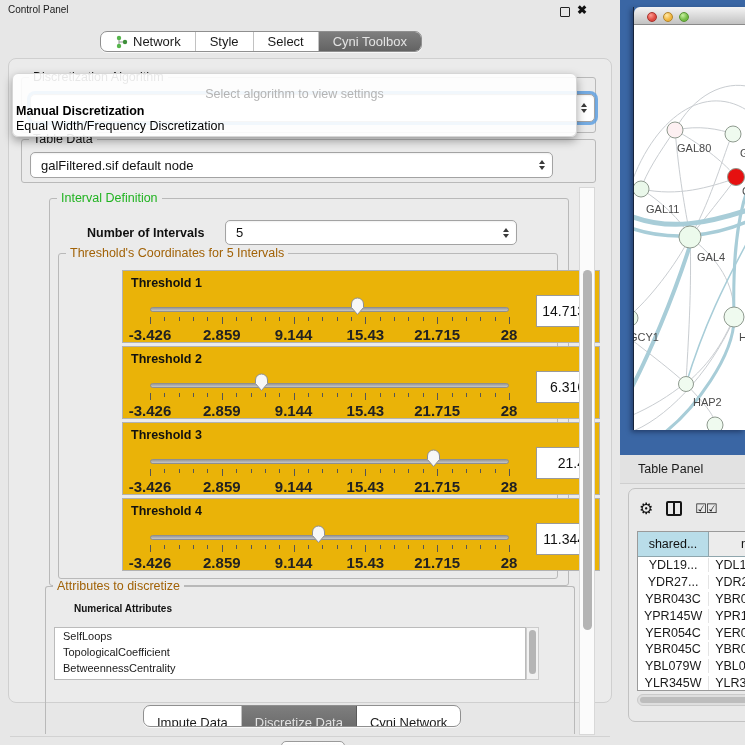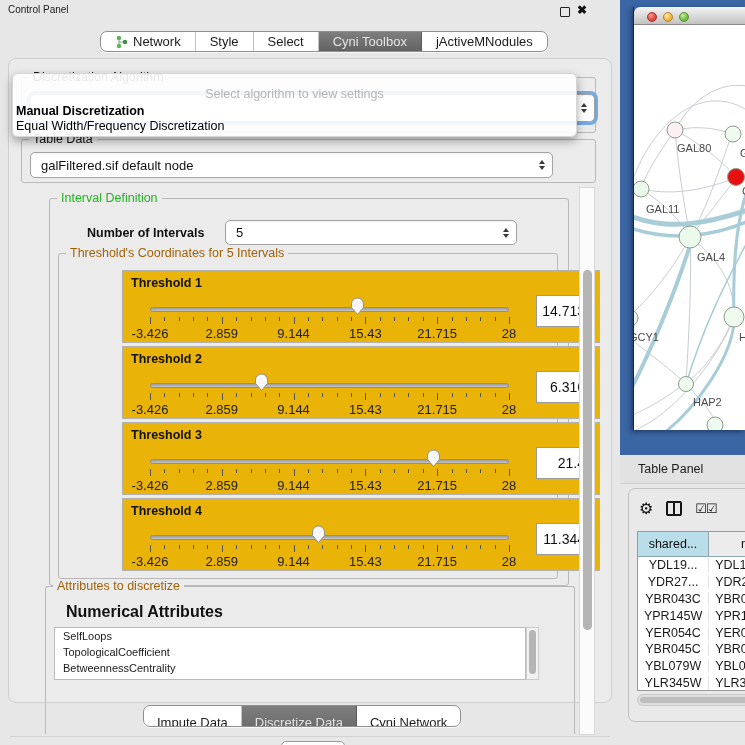--- a/index.html
+++ b/index.html
@@ -54,21 +54,21 @@
 
   
   .thr-panel { position:absolute; left:63px; width:478px; height:73px;
     background:#eab308; border:1px solid #b2b2b2; }
   .thr-title { position:absolute; left:8px; top:5px; font-weight:bold; font-size:12.5px; }
   .thr-track { position:absolute; left:27px; top:36px; width:359px; height:5px;
     background:linear-gradient(#9a9a9a,#c6c6c6); border-radius:3px; border:1px solid #8f8f8f; }
   .thr-thumb { position:absolute; top:26px; }
   .tick { position:absolute; width:1px; background:#555; }
   .tick-label { position:absolute; top:55px; transform:translateX(-50%);
-    font-size:13px; font-weight:normal; color:#222; }
+    font-size:15px; font-weight:bold; color:#222; }
   .thr-value { position:absolute; left:413px; top:24px; width:56px; height:32px;
     background:#fff; border:1px solid #9a9a9a; font-size:14px; color:#111;
     display:flex; align-items:center; justify-content:flex-end; padding-right:6px; }
 
   
   #attr-list { position:absolute; left:8px; top:40px; width:472px; height:53px;
     background:#fff; border:1px solid #bbb; overflow:hidden; }
   .attr-item { height:16px; line-height:16px; padding-left:8px; font-size:11px; color:#1a1a1a; }
   #attr-scroll { position:absolute; left:480px; top:40px; width:13px; height:53px;
     background:#f2f2f2; border:1px solid #ccc; }
@@ -145,23 +145,20 @@
         <span>Network</span>
       </span>
       <span class="seg">
         <span>Style</span>
       </span>
       <span class="seg">
         <span>Select</span>
       </span>
       <span class="seg sel">
         <span>Cyni Toolbox</span>
-      </span>
-      <span class="seg">
-        <span>jActiveMNodules</span>
       </span>
     </div>
 
   <div id="content-panel">
 
     <div class="group" style="left:12px; top:18px; width:575px; height:56px;">
       <span class="group-title">Discretization Algorithm</span>
       <div class="combo focus-ring" style="left:8px; top:16px; width:565px; height:28px;">
         <span class="stepper">
             <i class="up"></i>
@@ -355,21 +352,21 @@
                   <path d="M1.5,7 a6,6 0 0 1 12,0 l0,3.5 -6,7 -6,-7 z" fill="#f7f7f7" stroke="#8f8f8f" stroke-width="1"></path>
                 </svg></span>
               <div class="thr-value">11.344</div>
             </div>
           </div>
       </div>
     </div>
 
     <div class="group" style="left:36px; top:527px; width:530px; height:148px; border-bottom:none; border-bottom-left-radius:0; border-bottom-right-radius:0;">
       <span class="group-title blue-title">Attributes to discretize</span>
-      <span style="position:absolute; left:8px; top:16px; font-weight:bold; font-size:16px;padding-left:12px;">Numerical Attributes</span>
+      <span style="position:absolute; left:16px; top:16px; font-weight:bold; font-size:10px;padding-left:12px;">Numerical Attributes</span>
       <div id="attr-list">
           <div class="attr-item">SelfLoops</div>
           <div class="attr-item">TopologicalCoefficient</div>
           <div class="attr-item">BetweennessCentrality</div>
         </div>
       <div id="attr-scroll">
         <div id="attr-thumb"></div>
       </div>
     </div>
 

